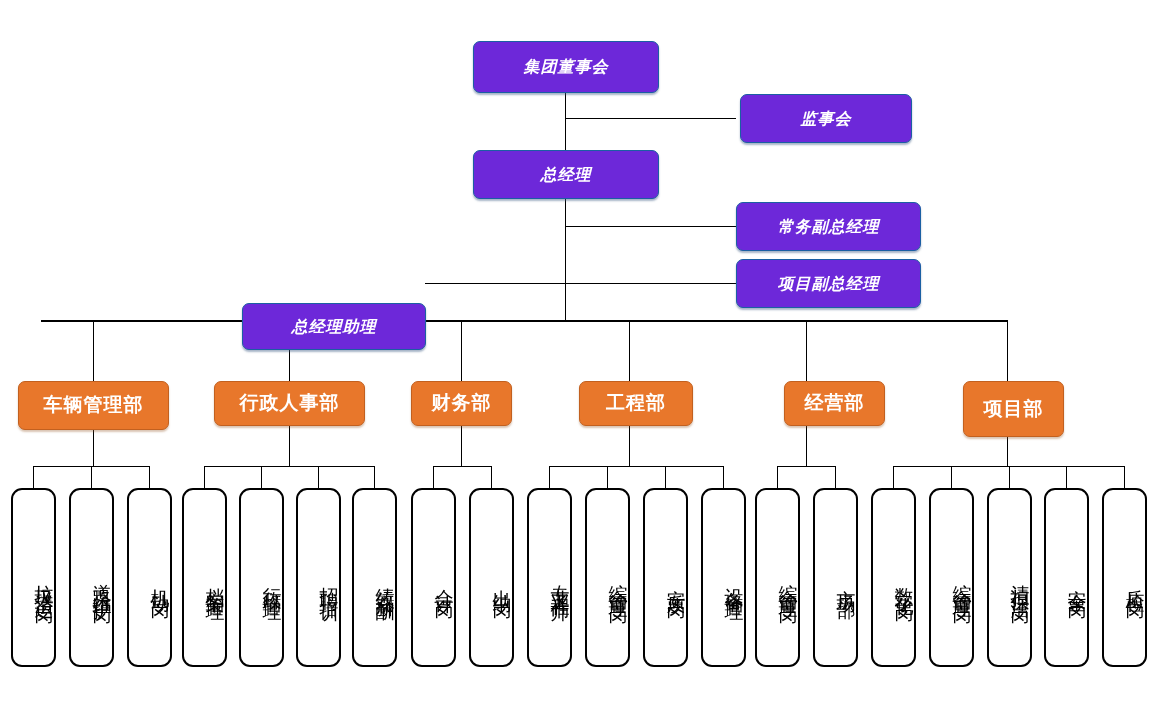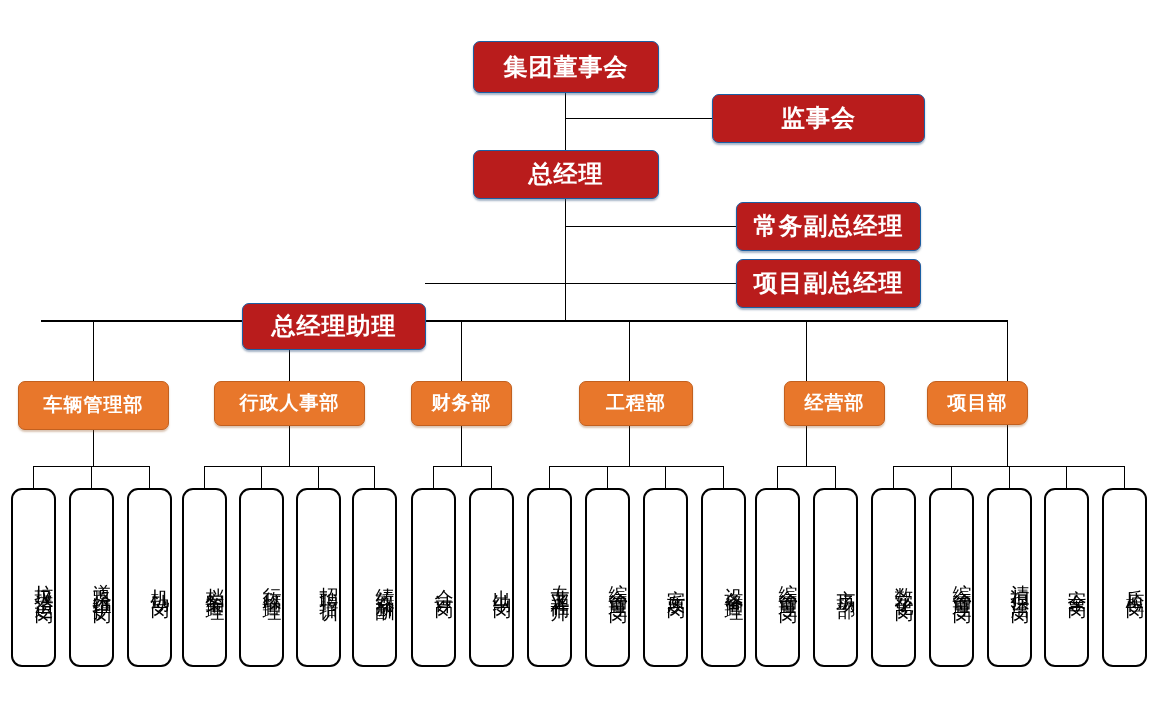--- a/index.html
+++ b/index.html
@@ -35,27 +35,28 @@
     display: flex;
     align-items: center;
     justify-content: center;
     text-align: center;
     border-radius: 7px;
     line-height: 1.1;
     white-space: nowrap;
   }
 
   .node.blue {
-    background: #b91c1c;
+    background: #6d28d9;
     color: #ffffff;
     border: 1px solid #1b5fa3;
-    font-size: 24px;
+    font-size: 16px;
     font-weight: 600;
     letter-spacing: 1px;
     box-shadow: 0 2px 2px rgba(60,90,130,0.45);
+    font-style: italic;
   }
 
   .node.orange {
     background: #e8772b;
     color: #ffffff;
     border: 1px solid #c2601f;
     font-size: 19px;
     font-weight: 600;
     letter-spacing: 1px;
     box-shadow: 0 2px 2px rgba(150,90,40,0.35);
@@ -136,36 +137,36 @@
   <div class="line v" style="left:835px; top:466px; height:22px;"></div>
 
   <div class="line v" style="left:893px; top:466px; height:22px;"></div>
   <div class="line v" style="left:951px; top:466px; height:22px;"></div>
   <div class="line v" style="left:1009px; top:466px; height:22px;"></div>
   <div class="line v" style="left:1066px; top:466px; height:22px;"></div>
   <div class="line v" style="left:1124px; top:466px; height:22px;"></div>
 
   <div class="node blue" style="left:473px; top:41px; width:186px; height:52px;">集团董事会</div>
 
-  <div class="node blue" style="left:712px; top:94px; width:213px; height:49px;">监事会</div>
+  <div class="node blue" style="left:740px; top:94px; width:172px; height:49px;">监事会</div>
 
   <div class="node blue" style="left:473px; top:150px; width:186px; height:49px;">总经理</div>
 
   <div class="node blue" style="left:736px; top:202px; width:185px; height:49px;">常务副总经理</div>
 
   <div class="node blue" style="left:736px; top:259px; width:185px; height:49px;">项目副总经理</div>
 
   <div class="node blue" style="left:242px; top:259px; width:184px; height:47px;margin-top:44px;">总经理助理</div>
 
   <div class="node orange" style="left:18px; top:381px; width:151px; height:49px;">车辆管理部</div>
   <div class="node orange" style="left:214px; top:381px; width:151px; height:45px;">行政人事部</div>
   <div class="node orange" style="left:411px; top:381px; width:101px; height:45px;">财务部</div>
   <div class="node orange" style="left:579px; top:381px; width:114px; height:45px;">工程部</div>
   <div class="node orange" style="left:756px; top:381px; width:101px; height:45px;margin-left:28px;">经营部</div>
-  <div class="node orange" style="left:927px; top:381px; width:101px; height:44px;border-radius:9px;">项目部</div>
+  <div class="node orange" style="left:963px; top:381px; width:101px; height:56px;">项目部</div>
 
   <div class="node leaf" style="left:11px; top:488px; width:45px; height:179px;">垃圾清运岗</div>
   <div class="node leaf" style="left:69px; top:488px; width:45px; height:179px;">道路维护岗</div>
   <div class="node leaf" style="left:127px; top:488px; width:45px; height:179px;">机动岗</div>
 
   <div class="node leaf" style="left:182px; top:488px; width:45px; height:179px;">档案管理</div>
   <div class="node leaf" style="left:239px; top:488px; width:45px; height:179px;">行政管理</div>
   <div class="node leaf" style="left:296px; top:488px; width:45px; height:179px;">招聘培训</div>
   <div class="node leaf" style="left:352px; top:488px; width:45px; height:179px;">绩效薪酬</div>
 

